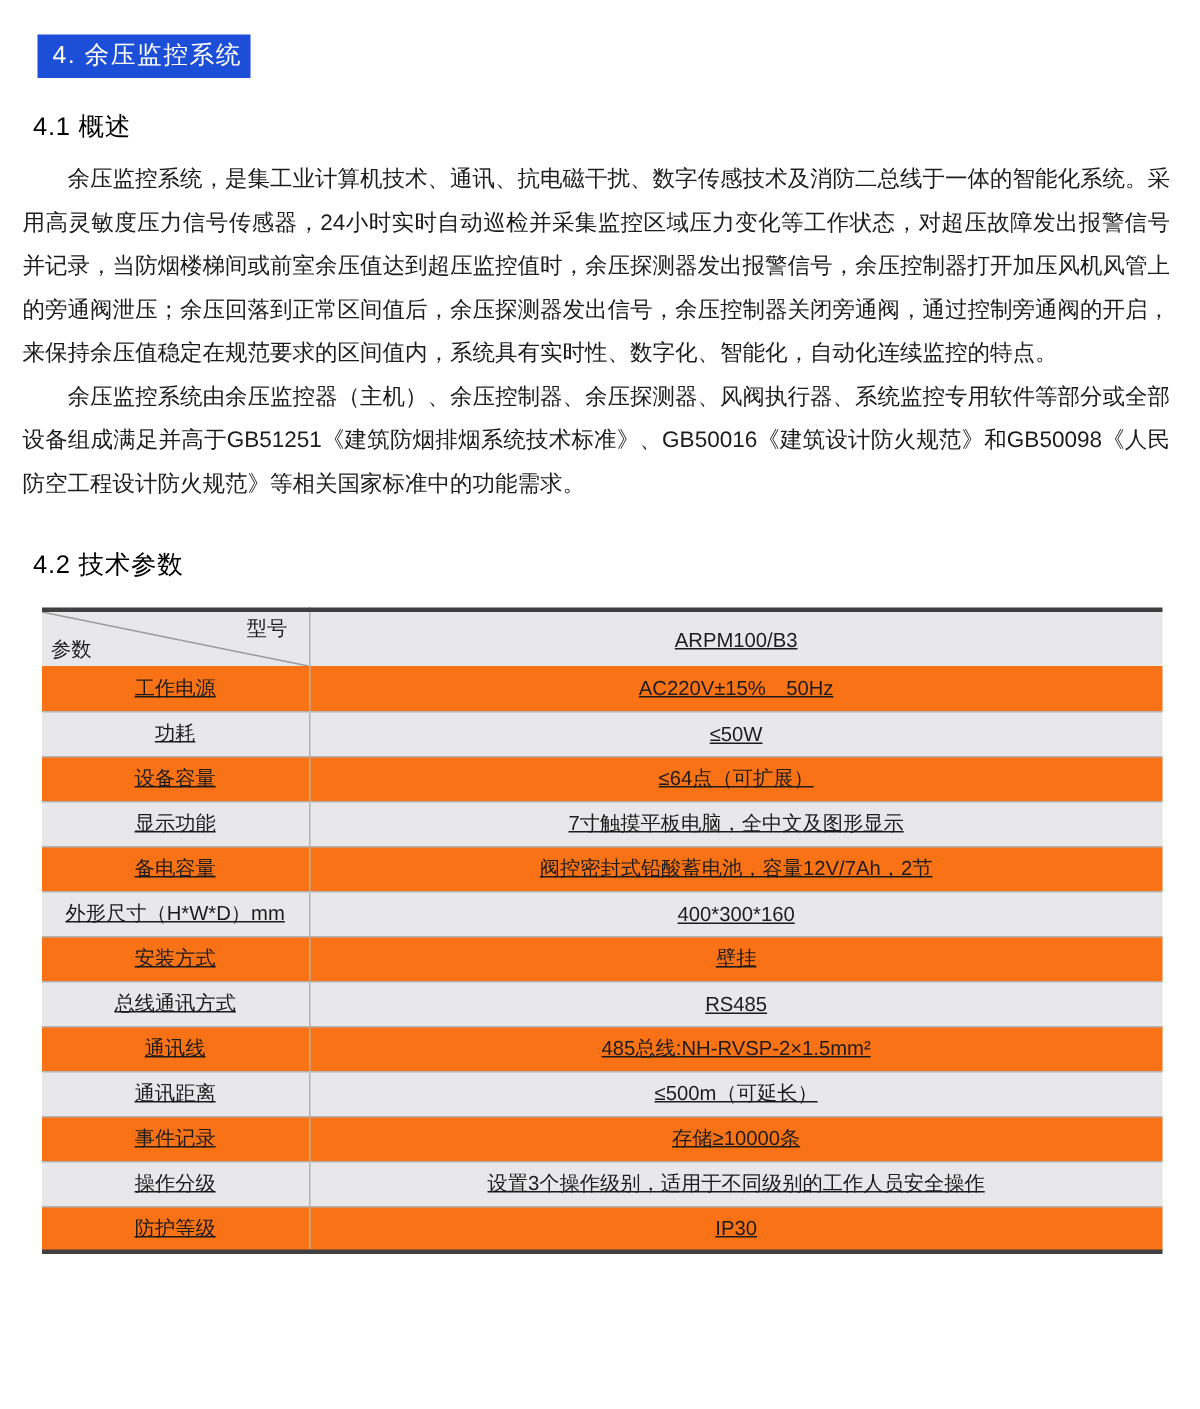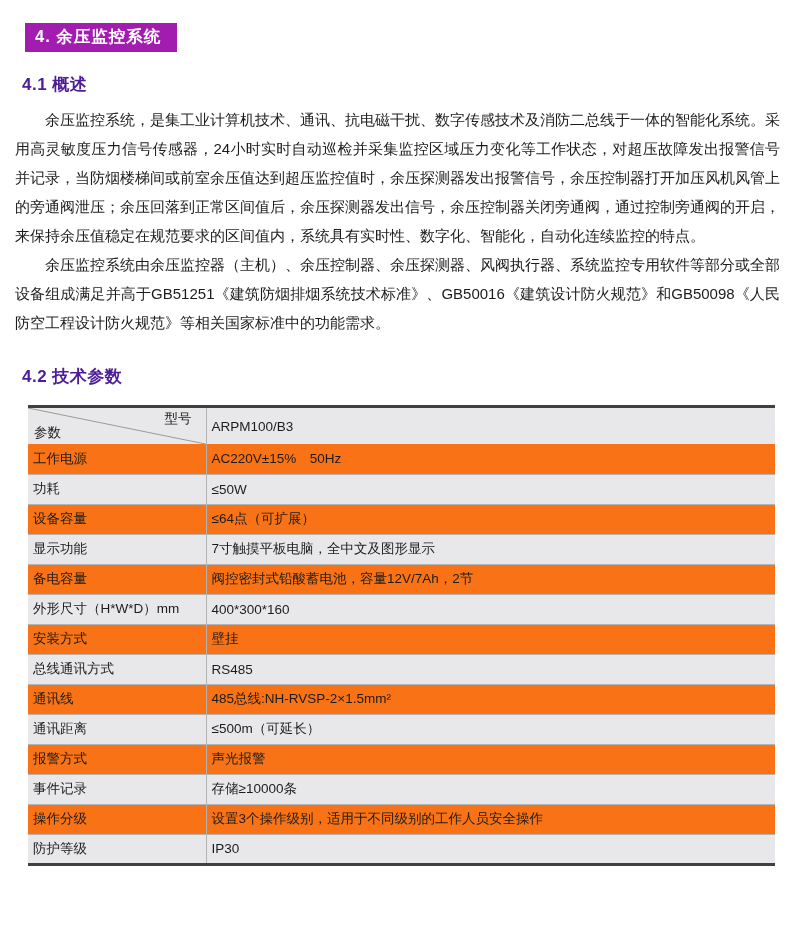--- a/index.html
+++ b/index.html
@@ -9,34 +9,34 @@
     font-family:"Liberation Sans","DejaVu Sans",sans-serif;
     color:#1a1a1a;
     -webkit-font-smoothing:antialiased;
   }
   .page{position:relative;width:800px;height:939px;overflow:hidden;background:#fff;}
 
   
   .section-bar{
     display:inline-block;
     margin:23px 0 0 25px;
-    padding:3px 16px 4px 10px;
-    background:#a21caf;
+    padding:3px 6px 4px 10px;
+    background:#1d4ed8;
     color:#ffffff;
     font-size:16.5px;
-    font-weight:bold;
+    font-weight:normal;
     letter-spacing:1px;
   }
 
   
   .h-major{
     margin:21px 0 0 22px;
     font-size:17px;
-    font-weight:bold;
-    color:#4c1d95;
+    font-weight:normal;
+    color:#000000;
     letter-spacing:.5px;
   }
   .h-minor{
     margin:13px 0 0 22px;
     font-size:15px;
     font-weight:bold;
     color:#111;
     letter-spacing:.5px;
   }
 
@@ -63,22 +63,23 @@
     color:#1c1c1c;
   }
   .spec-table col.c1{width:178px;}
   .spec-table col.c2{width:569px;}
   .spec-table tr{border-bottom:1px solid #b3b3b3;}
   .spec-table tr:last-child{border-bottom:none;}
   .spec-table th,.spec-table td{
     border-left:none;border-right:none;
     padding:0 5px;
     font-weight:normal;
-    text-align:left;
+    text-align:center;
     vertical-align:middle;
+    text-decoration:underline;
   }
   .spec-table td:first-child,.spec-table th:first-child{border-right:1px solid #b3b3b3;}
   .spec-table thead tr{background:#e8e8ea;height:36px;}
   .spec-table tbody tr{height:30px;background:#f97316;}
   .spec-table tbody tr:nth-child(even){background:#e8e8ea;}
 
   
   .diag-cell{position:relative;padding:0;height:36px;}
   .diag-cell svg{position:absolute;left:0;top:0;width:100%;height:100%;}
   .diag-top{position:absolute;top:2px;right:14px;font-size:13.5px;}
@@ -154,24 +155,20 @@
         </tr>
       <tr>
           <td>通讯线</td>
           <td>485总线:NH-RVSP-2×1.5mm²</td>
         </tr>
       <tr>
           <td>通讯距离</td>
           <td>≤500m（可延长）</td>
         </tr>
       <tr>
-          <td>报警方式</td>
-          <td>声光报警</td>
-        </tr>
-      <tr>
           <td>事件记录</td>
           <td>存储≥10000条</td>
         </tr>
       <tr>
           <td>操作分级</td>
           <td>设置3个操作级别，适用于不同级别的工作人员安全操作</td>
         </tr>
       <tr>
           <td>防护等级</td>
           <td>IP30</td>

